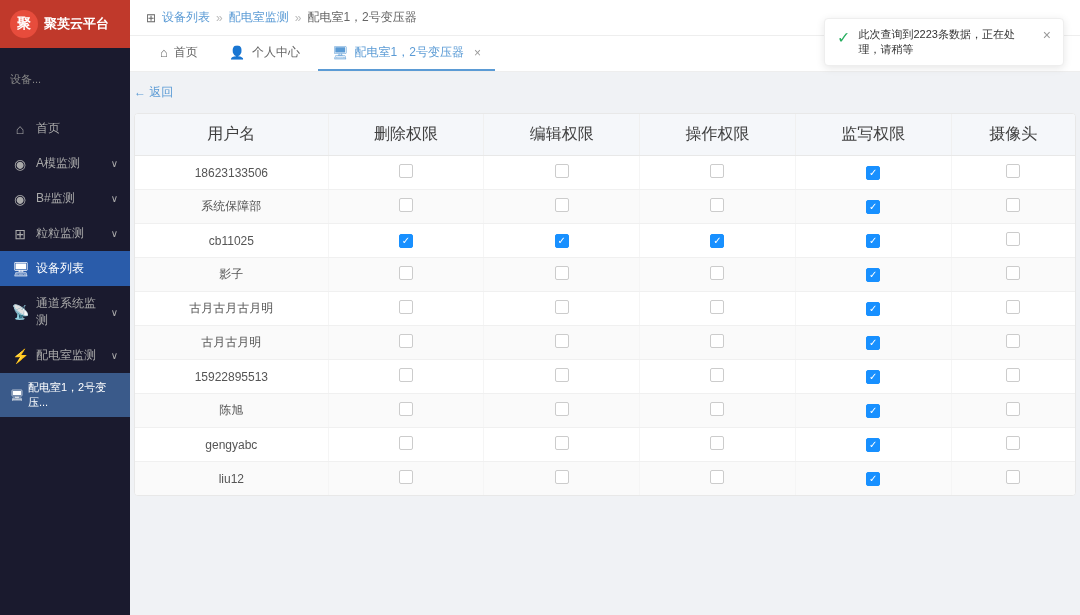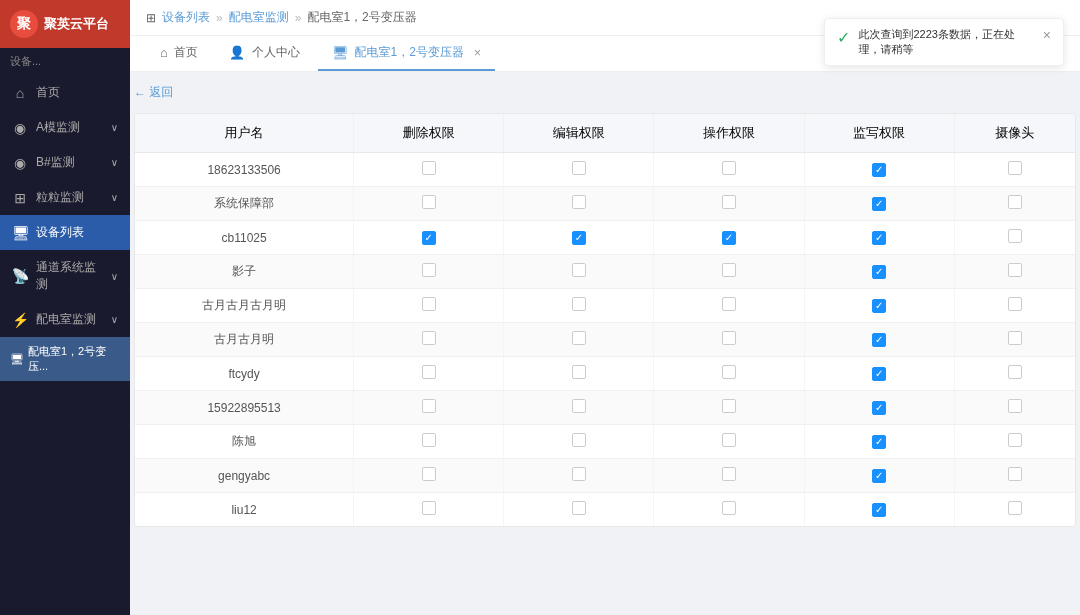--- a/index.html
+++ b/index.html
@@ -26,21 +26,21 @@
       font-weight: bold;
     }
     .sidebar-logo-icon {
       width: 28px; height: 28px;
       background: #e74c3c;
       border-radius: 50%;
       display: flex; align-items: center; justify-content: center;
       font-size: 14px; color: white; font-weight: bold;
     }
     .sidebar-subtitle {
-      padding: 6px 10px;
+      padding: 24px 10px;
       font-size: 11px;
       color: #888;
     }
     .sidebar-nav { flex: 1; overflow-y: auto; }
     .nav-item {
       display: flex;
       align-items: center;
       gap: 8px;
       padding: 9px 12px;
       cursor: pointer;
@@ -158,22 +158,22 @@
     table {
       width: 100%;
       border-collapse: collapse;
     }
     thead tr {
       background: #f5f7fa;
     }
     th {
       padding: 10px 8px;
       text-align: center;
-      font-size: 13px;
-      color: #000000;
+      font-size: 16px;
+      color: #404040;
       font-weight: normal;
       border-bottom: 1px solid #e8e8e8;
       border-right: 1px solid #f0f0f0;
     }
     th:last-child { border-right: none; }
     td {
       padding: 8px 8px;
       text-align: center;
       font-size: 12px;
       color: #555;
@@ -475,48 +475,20 @@
           <div class="cb checked">✓</div>
         </div>
       </td>
               <td>
         <div class="cb-wrapper">
           <div class="cb "></div>
         </div>
       </td>
             </tr>
             <tr>
-              <td>ftcydy</td>
-              <td>
-        <div class="cb-wrapper">
-          <div class="cb "></div>
-        </div>
-      </td>
-              <td>
-        <div class="cb-wrapper">
-          <div class="cb "></div>
-        </div>
-      </td>
-              <td>
-        <div class="cb-wrapper">
-          <div class="cb "></div>
-        </div>
-      </td>
-              <td>
-        <div class="cb-wrapper">
-          <div class="cb checked">✓</div>
-        </div>
-      </td>
-              <td>
-        <div class="cb-wrapper">
-          <div class="cb "></div>
-        </div>
-      </td>
-            </tr>
-            <tr>
               <td>15922895513</td>
               <td>
         <div class="cb-wrapper">
           <div class="cb "></div>
         </div>
       </td>
               <td>
         <div class="cb-wrapper">
           <div class="cb "></div>
         </div>

